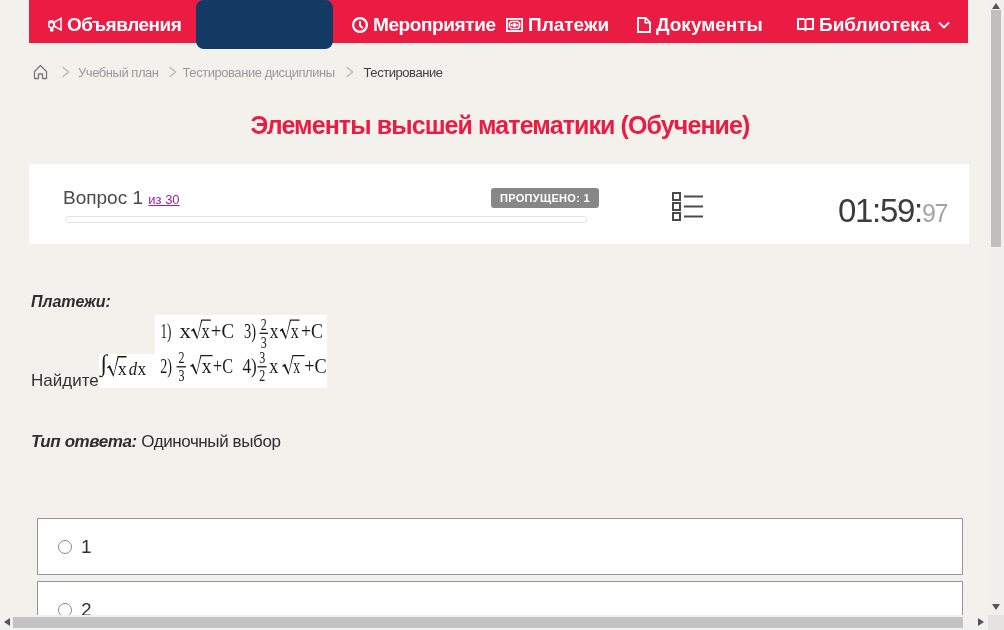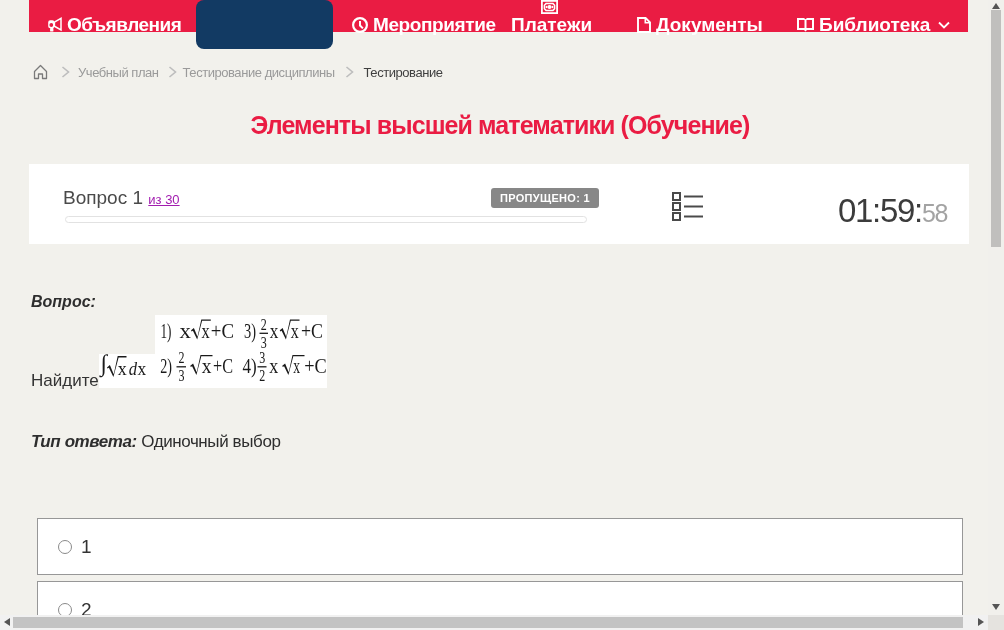--- a/index.html
+++ b/index.html
@@ -1,20 +1,20 @@
 <!DOCTYPE html>
 <html lang="ru"><head>
 <meta charset="utf-8">
 <style>
   * { margin:0; padding:0; box-sizing:border-box; }
   html,body { width:1004px; height:630px; overflow:hidden; }
   body { background:#f2f1ec; font-family:"Liberation Sans", sans-serif; position:relative; }
 
   
-  .nav { position:absolute; left:29px; top:0; width:939px; height:32px;
+  .nav { position:absolute; left:29px; top:0; width:939px; height:43px;
          background:#ea1c43; border-radius:0; }
   .nav-item { position:absolute; top:0; height:49px; display:flex; align-items:center;
               color:#fff; font-weight:bold; font-size:19px; white-space:nowrap; }
   .nav-item svg { display:block; }
   .nav-item .txt { margin-left:5px; }
   .tab-active { position:absolute; left:167px; top:0; width:137px; height:49px;
                 background:#123a63; border-radius:8px; }
 
   
   .crumbs { position:absolute; left:33px; top:64px; height:16px; display:flex;
@@ -80,21 +80,21 @@
         <rect x="2.1" y="10.9" width="3.3" height="3.6" rx="0.6" fill="#fff"></rect>
       </svg>
     <span class="txt" style="letter-spacing:-0.5px;">Объявления</span>
   </div>
   <div class="nav-item" style="left:323px;">
     <svg width="16" height="16" viewBox="0 0 16 16">
         <path fill="#fff" fill-rule="evenodd" d="M8 0 a8 8 0 1 1 0 16 A8 8 0 0 1 8 0 Z m0 2.2 a5.8 5.8 0 1 0 0 11.6 A5.8 5.8 0 0 0 8 2.2 Z M7 4 h2 v4.1 l2.6 2.6 -1.4 1.4 L7 8.9 Z"></path>
       </svg>
     <span class="txt" style="letter-spacing:-0.4px;">Мероприятие</span>
   </div>
-  <div class="nav-item" style="left:477px;flex-direction:column;">
+  <div class="nav-item" style="left:477px;">
     <svg width="17" height="14" viewBox="0 0 17 14">
         <rect x="0.9" y="0.9" width="15.2" height="12.2" fill="none" stroke="#fff" stroke-width="1.8"></rect>
         <path d="M5 3.6 H12 L13.6 5.2 V8.8 L12 10.4 H5 L3.4 8.8 V5.2 Z" fill="none" stroke="#fff" stroke-width="1.5"></path>
         <circle cx="8.5" cy="7" r="2.1" fill="#fff"></circle>
         <rect x="4.7" y="5.9" width="1.6" height="2.2" fill="#fff"></rect>
         <rect x="10.7" y="5.9" width="1.6" height="2.2" fill="#fff"></rect>
       </svg>
     <span class="txt">Платежи</span>
   </div>
   <div class="nav-item" style="left:608px;">
@@ -142,24 +142,24 @@
   <svg class="list-ic" width="32" height="33" viewBox="0 0 32 33">
     <g stroke="#4a4a4a" stroke-width="2" fill="none">
       <rect x="1" y="3" width="7" height="7"></rect>
       <rect x="1" y="13" width="7" height="7"></rect>
       <rect x="1" y="23" width="7" height="7"></rect>
       <line x1="12" y1="6.5" x2="31" y2="6.5"></line>
       <line x1="12" y1="16.5" x2="31" y2="16.5"></line>
       <line x1="12" y1="26.5" x2="31" y2="26.5"></line>
     </g>
   </svg>
-  <div class="timer">01:59:<span class="dim">58</span></div>
-</div>
-
-<div class="q-label">Вопрос:</div>
+  <div class="timer">01:59:<span class="dim">97</span></div>
+</div>
+
+<div class="q-label">Платежи:</div>
 <div class="naydite">Найдите</div>
 <div class="f-int">
     <svg width="57" height="34" viewBox="0 0 57 34">
   <g fill="#1a1a1a" font-family="Liberation Serif, serif">
     <text x="1.5" y="17.2" font-size="23.5" dominant-baseline="auto">∫</text>
     <path d="M8.0,13.4 L10.9,11.1 L14.7,20.2 L18.7,2.1 L27.5,2.1 L27.5,3.4 L19.6,3.4 L14.4,23.0 L9.9,13.8 L8.4,14.6 Z" fill="#1a1a1a"></path>
     <text x="18.8" y="21" font-size="19" textLength="9" lengthAdjust="spacingAndGlyphs">x</text>
     <text x="29.8" y="21" font-size="19" textLength="8.3" lengthAdjust="spacingAndGlyphs" font-style="italic">d</text>
     <text x="38.6" y="21" font-size="19" textLength="8.7" lengthAdjust="spacingAndGlyphs">x</text>
   </g>

